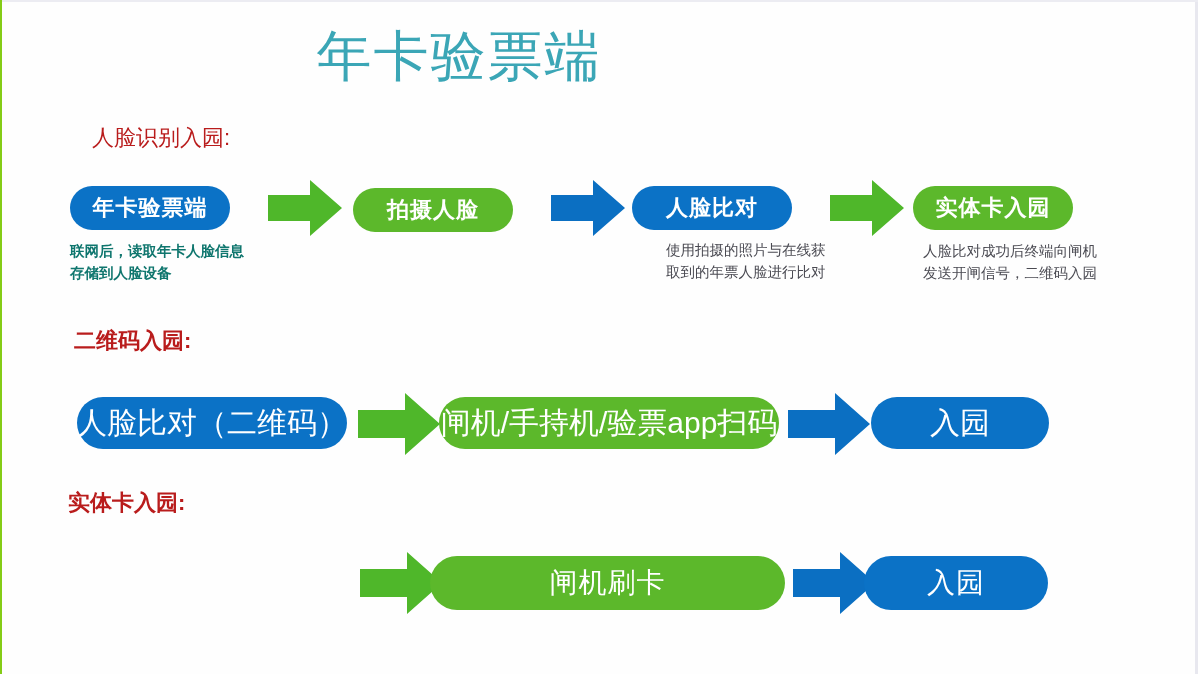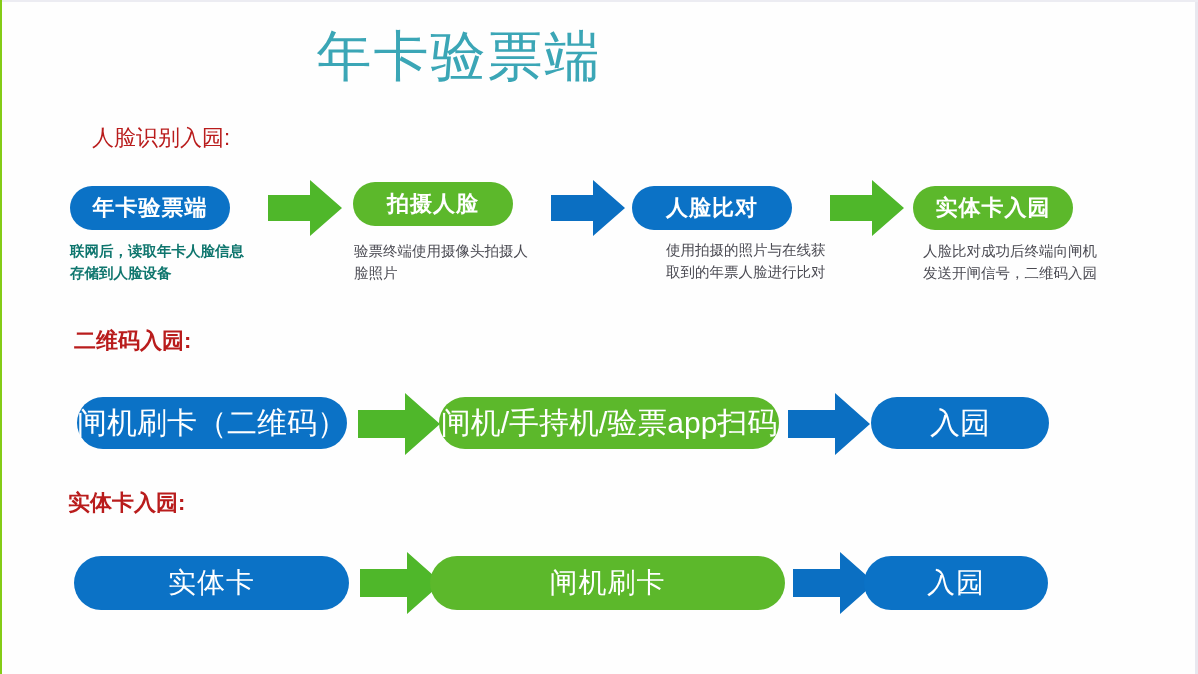--- a/index.html
+++ b/index.html
@@ -84,21 +84,21 @@
   <div class="pill blue r1" style="left:68px;top:186px;width:160px;">
     <span class="pill-text">年卡验票端</span>
   </div>
 
   <div class="arrow" style="left:266px;top:180px;">
     <svg width="74" height="56" viewBox="0 0 74 56" aria-hidden="true">
       <polygon points="0,15 42,15 42,0 74,28 42,56 42,41 0,41" fill="#4fb72a"></polygon>
     </svg>
   </div>
 
-  <div class="pill green r1" style="left:351px;top:182px;width:160px;">
+  <div class="pill green r1" style="left:351px;top:188px;width:160px;">
     <span class="pill-text">拍摄人脸</span>
   </div>
 
   <div class="arrow" style="left:549px;top:180px;">
     <svg width="74" height="56" viewBox="0 0 74 56" aria-hidden="true">
       <polygon points="0,15 42,15 42,0 74,28 42,56 42,41 0,41" fill="#0b6fc2"></polygon>
     </svg>
   </div>
 
   <div class="pill blue r1" style="left:630px;top:186px;width:160px;">
@@ -109,28 +109,27 @@
     <svg width="74" height="56" viewBox="0 0 74 56" aria-hidden="true">
       <polygon points="0,15 42,15 42,0 74,28 42,56 42,41 0,41" fill="#4fb72a"></polygon>
     </svg>
   </div>
 
   <div class="pill green r1" style="left:911px;top:186px;width:160px;">
     <span class="pill-text">实体卡入园</span>
   </div>
 
   <div class="caption bold" style="left:68px;top:240px;width:178px;">联网后，读取年卡人脸信息存储到人脸设备</div>
-  <div class="caption thin" style="left:352px;top:240px;width:180px;">验票终端使用摄像头拍摄人脸照片</div>
   <div class="caption thin" style="left:664px;top:240px;width:170px;font-family:Liberation Mono, monospace;">使用拍摄的照片与在线获取到的年票人脸进行比对</div>
   <div class="caption thin" style="left:921px;top:240px;width:178px;">人脸比对成功后终端向闸机发送开闸信号，二维码入园</div>
 
   <div class="section-label" style="left:72px;top:327px;font-weight:bold;">二维码入园:</div>
 
   <div class="pill blue r2" style="left:75px;top:397px;width:270px;">
-    <span class="pill-text">闸机刷卡（二维码）</span>
+    <span class="pill-text">人脸比对（二维码）</span>
   </div>
 
   <div class="arrow" style="left:356px;top:393px;">
     <svg width="82" height="62" viewBox="0 0 82 62" aria-hidden="true">
       <polygon points="0,17 47,17 47,0 82,31 47,62 47,45 0,45" fill="#4fb72a"></polygon>
     </svg>
   </div>
 
   <div class="pill green r2" style="left:437px;top:397px;width:340px;">
     <span class="pill-text">闸机/手持机/验票app扫码</span>
@@ -141,23 +140,20 @@
       <polygon points="0,17 47,17 47,0 82,31 47,62 47,45 0,45" fill="#0b6fc2"></polygon>
     </svg>
   </div>
 
   <div class="pill blue r2" style="left:869px;top:397px;width:178px;">
     <span class="pill-text">入园</span>
   </div>
 
   <div class="section-label" style="left:66px;top:489px;font-weight:bold;">实体卡入园:</div>
 
-  <div class="pill blue r3" style="left:72px;top:556px;width:275px;">
-    <span class="pill-text">实体卡</span>
-  </div>
 
   <div class="arrow" style="left:358px;top:552px;">
     <svg width="82" height="62" viewBox="0 0 82 62" aria-hidden="true">
       <polygon points="0,17 47,17 47,0 82,31 47,62 47,45 0,45" fill="#4fb72a"></polygon>
     </svg>
   </div>
 
   <div class="pill green r3" style="left:428px;top:556px;width:355px;">
     <span class="pill-text">闸机刷卡</span>
   </div>

